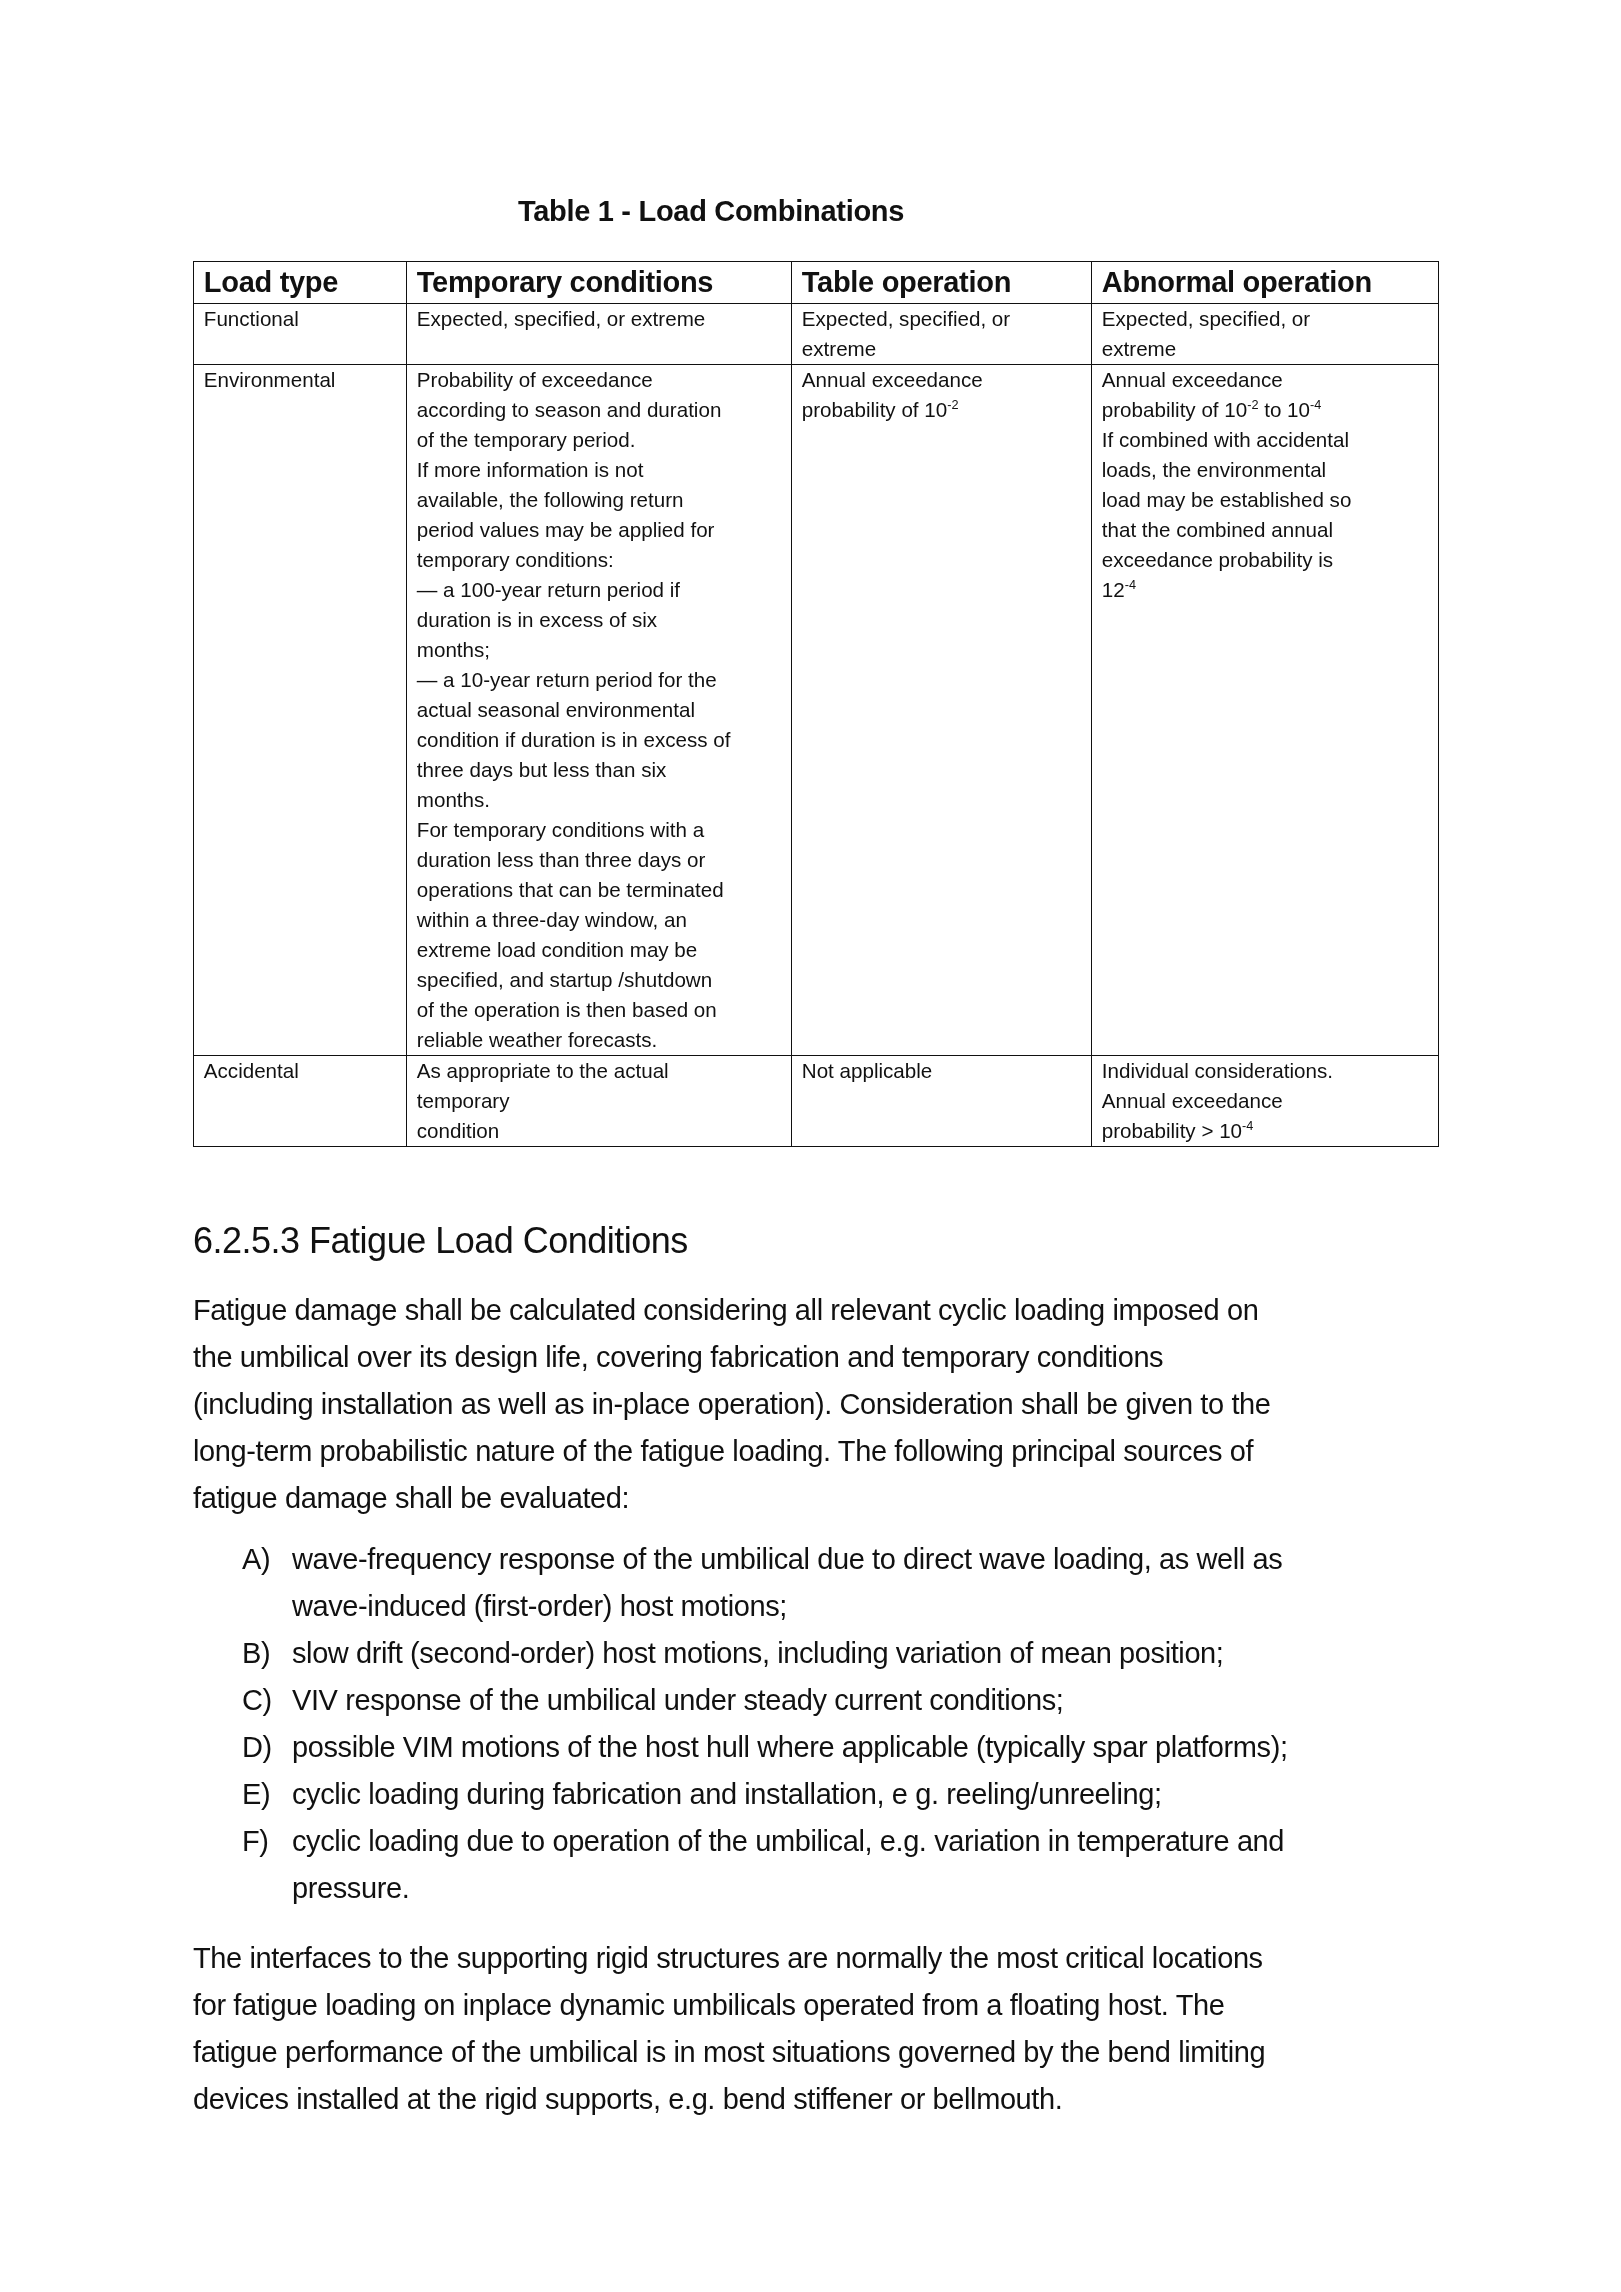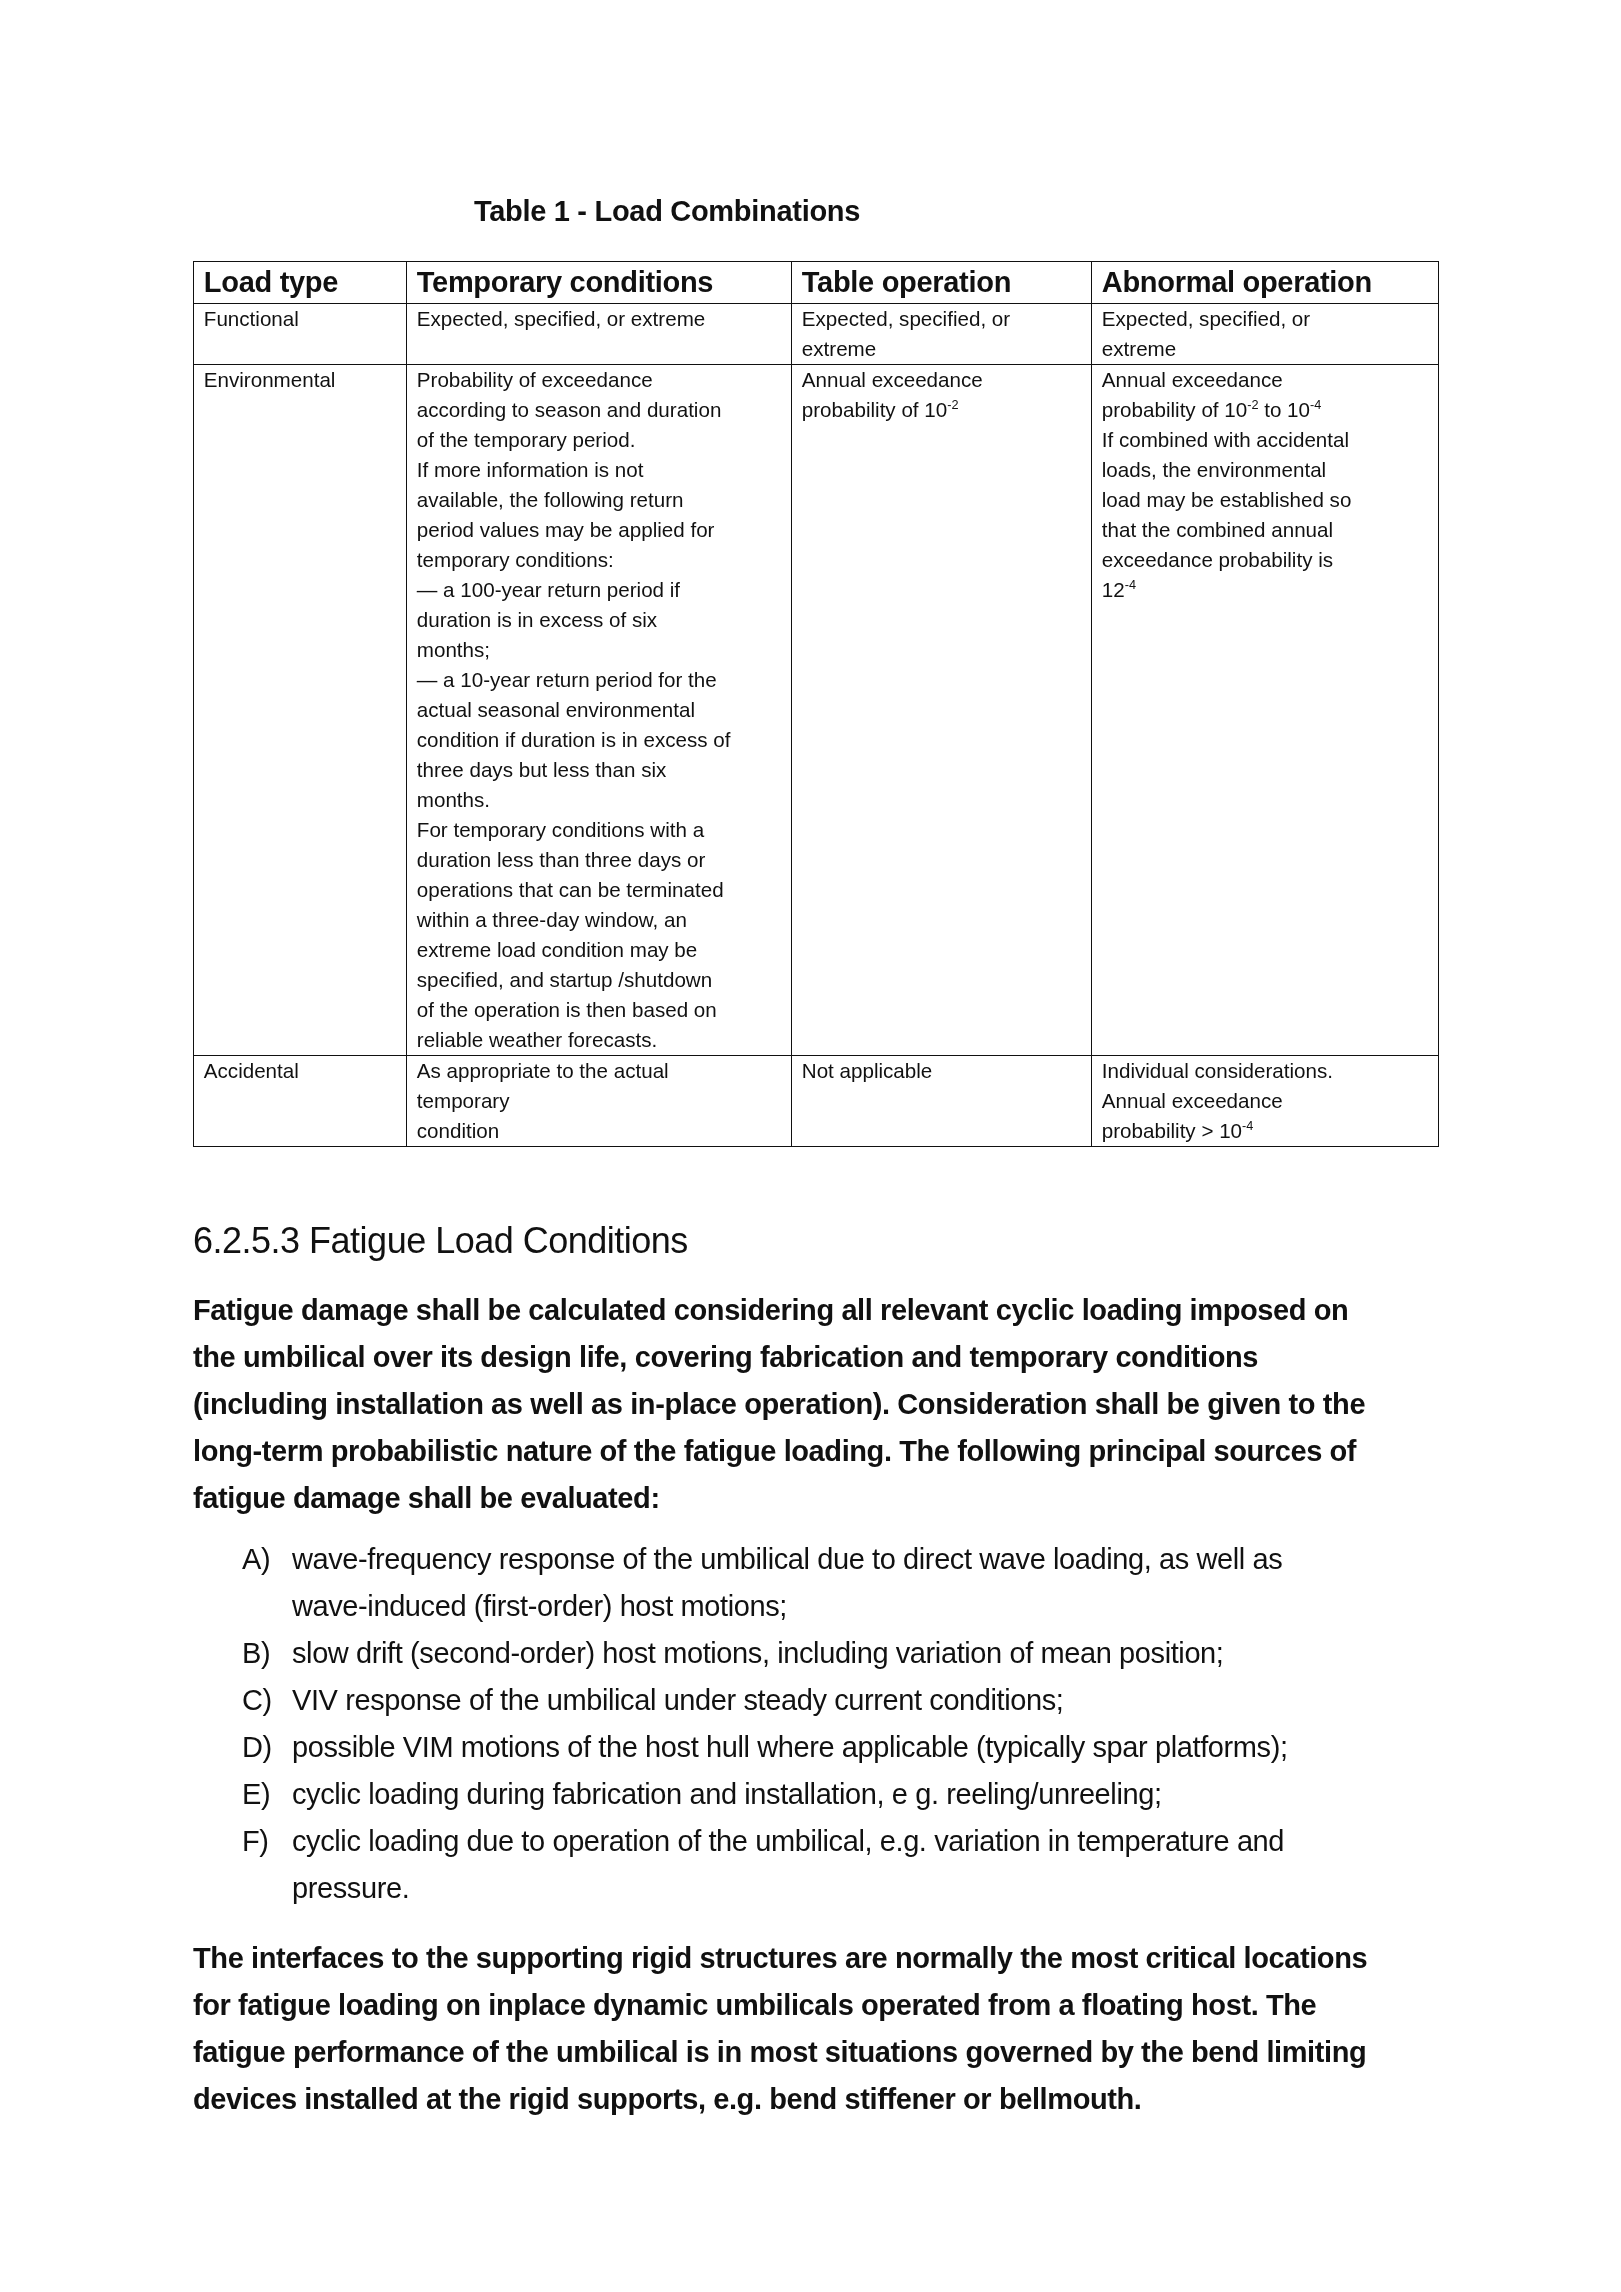--- a/index.html
+++ b/index.html
@@ -4,20 +4,21 @@
   <style>
     html, body { margin: 0; padding: 0; background: #ffffff; }
     body {
       width: 1621px; height: 2293px; position: relative; overflow: hidden;
       font-family: "Liberation Sans", "DejaVu Sans", sans-serif; color: #111111;
     }
     .page-title {
       position: absolute; left: 0; width: 1334px; top: 192px;
       text-align: center; font-weight: bold; font-size: 29px; line-height: 39px;
       letter-spacing: -0.3px;
+      padding-left: 44px;
     }
     table.loads {
       position: absolute; left: 193px; top: 261px;
       border-collapse: collapse; table-layout: fixed; width: 1245px;
     }
     table.loads th, table.loads td {
       border: 1.5px solid #111; vertical-align: top; text-align: left;
       padding: 0 9.8px;
     }
     table.loads th {
@@ -30,21 +31,21 @@
     .line { display: block; }
     sup { font-size: 12.7px; line-height: 0; vertical-align: 7.8px; }
     .section-heading {
       position: absolute; left: 193px; top: 1221px;
       font-size: 36px; line-height: 39px; letter-spacing: -0.5px;
     }
     .para {
       position: absolute; left: 193px; width: 1264px;
       font-size: 29px; line-height: 47px; letter-spacing: -0.4px;
     }
-    .para .line { white-space: nowrap; font-weight: bold; }
+    .para .line { white-space: nowrap; }
     .list {
       position: absolute; left: 242px; top: 1536px; width: 1235px;
       margin: 0; padding: 0; list-style: none;
       font-size: 29px; line-height: 47px; letter-spacing: -0.4px;
     }
     .list li { position: relative; padding-left: 50px; }
     .list .marker { position: absolute; left: 0; top: 0; }
     .list .item-text .line { white-space: nowrap; }
   </style>
 </head>

